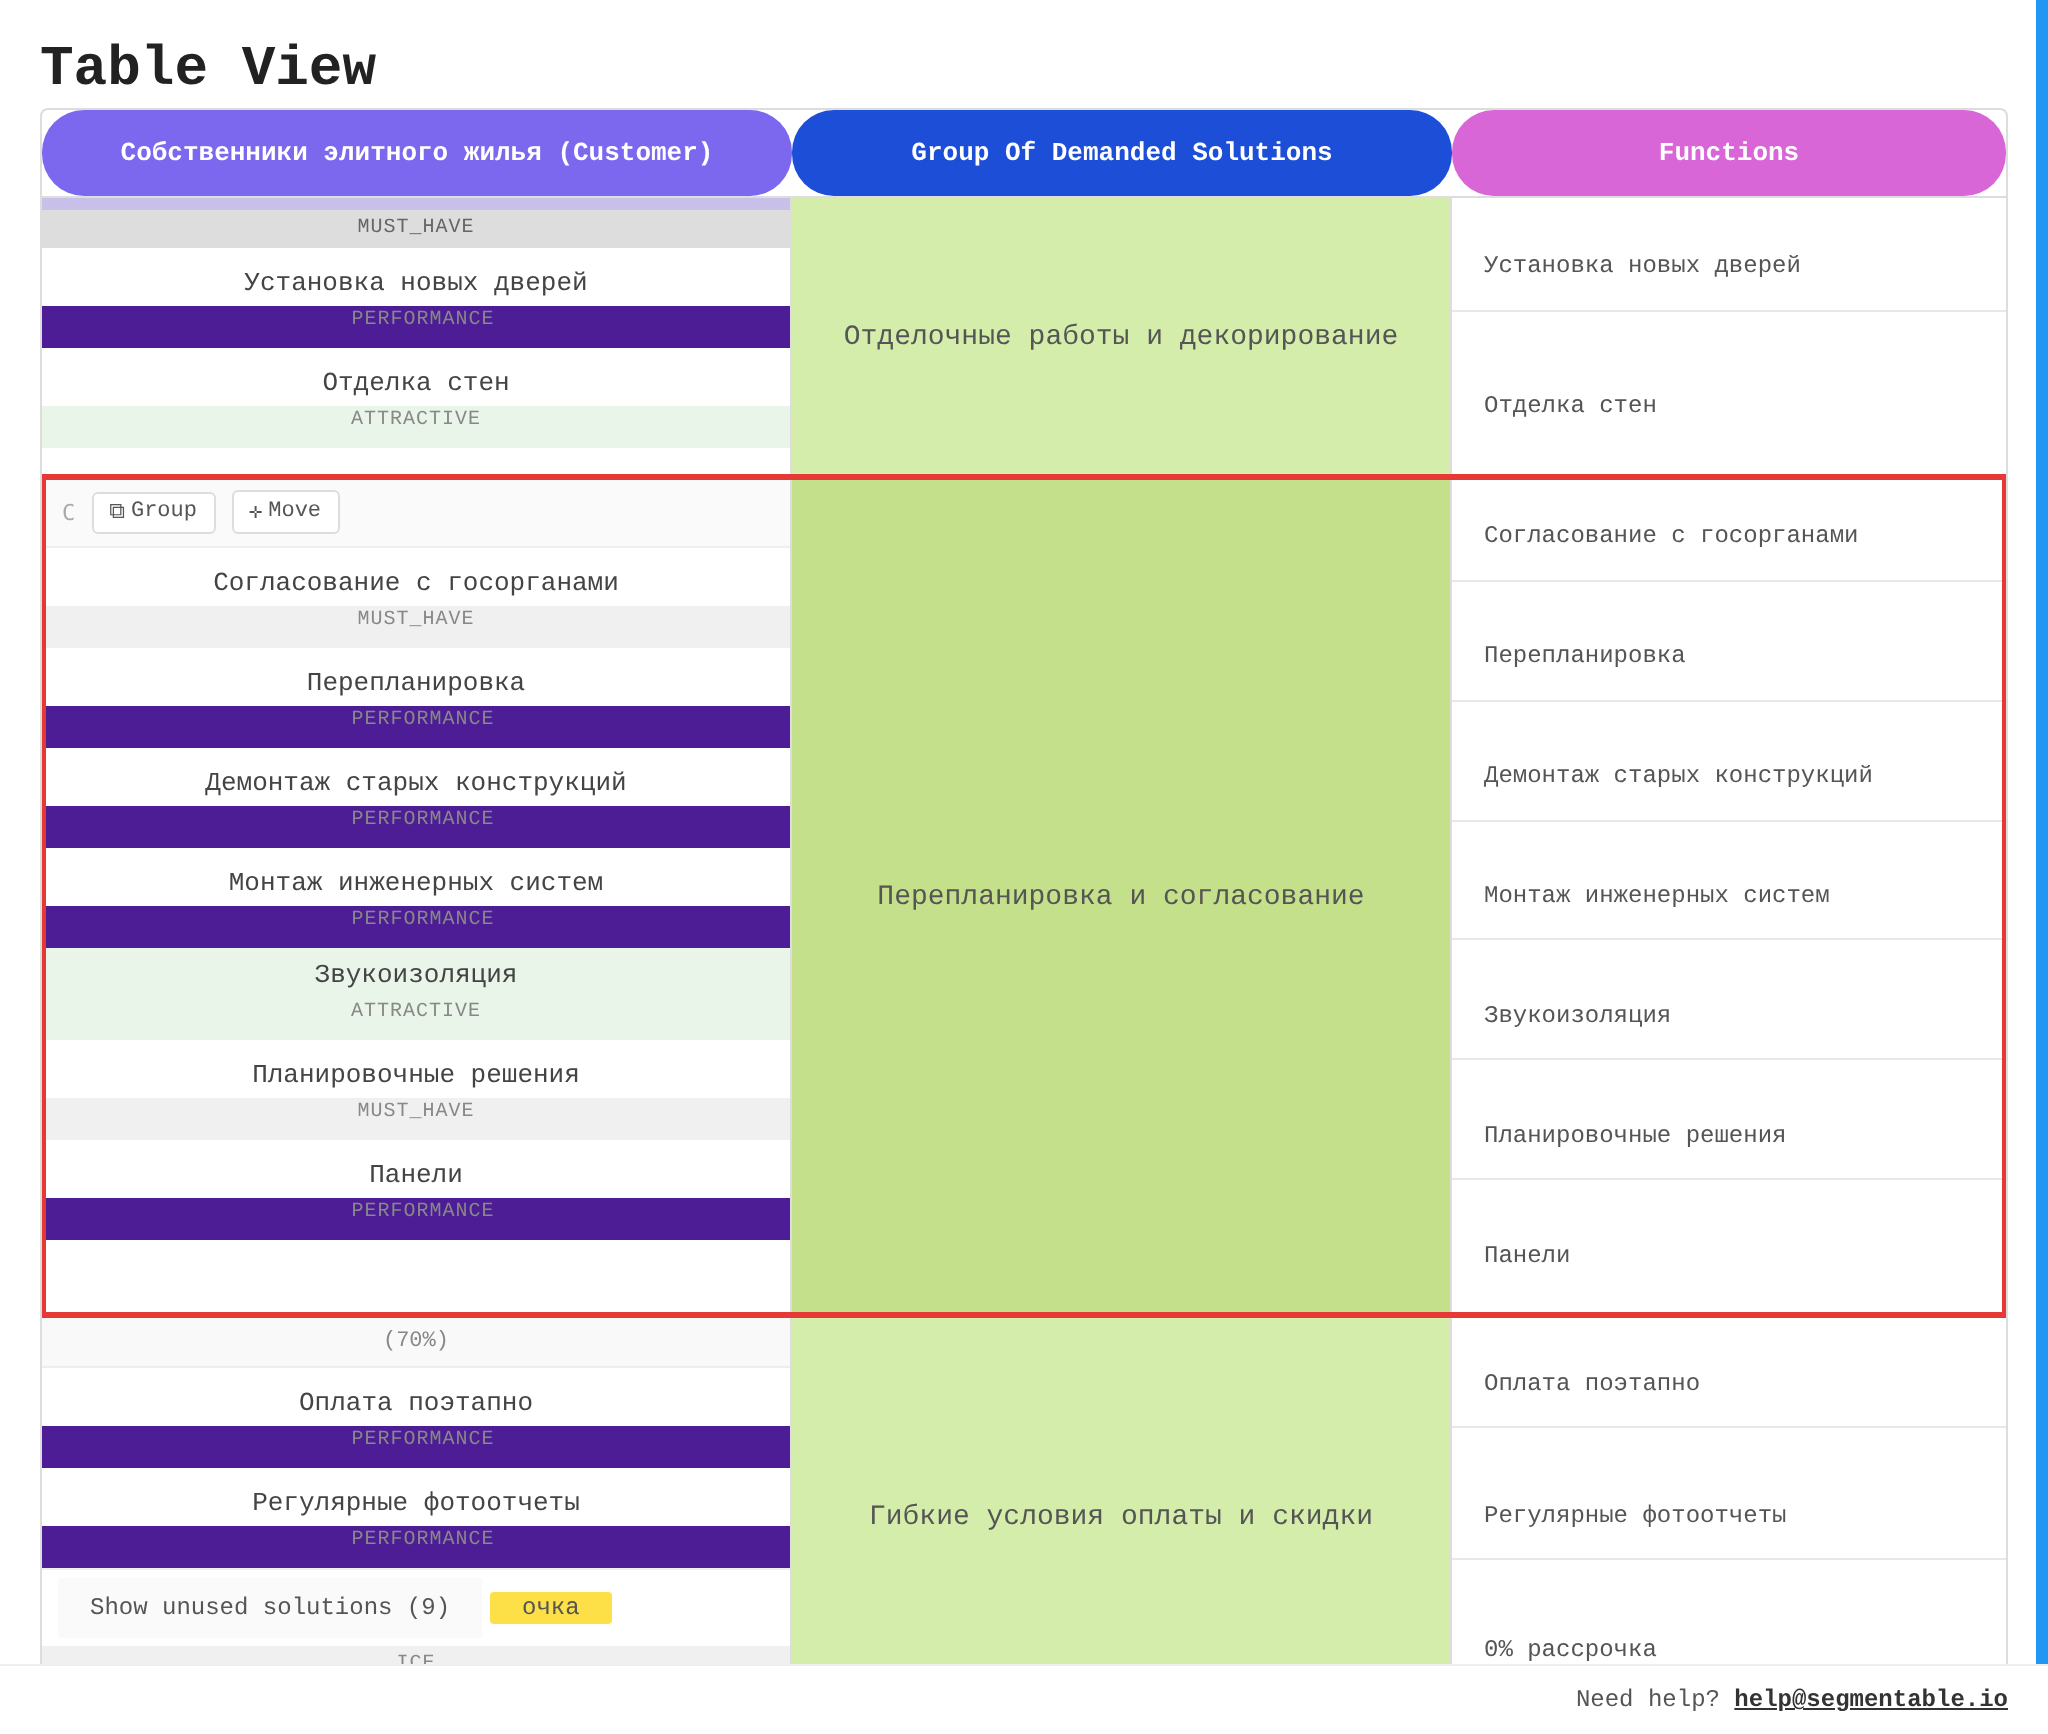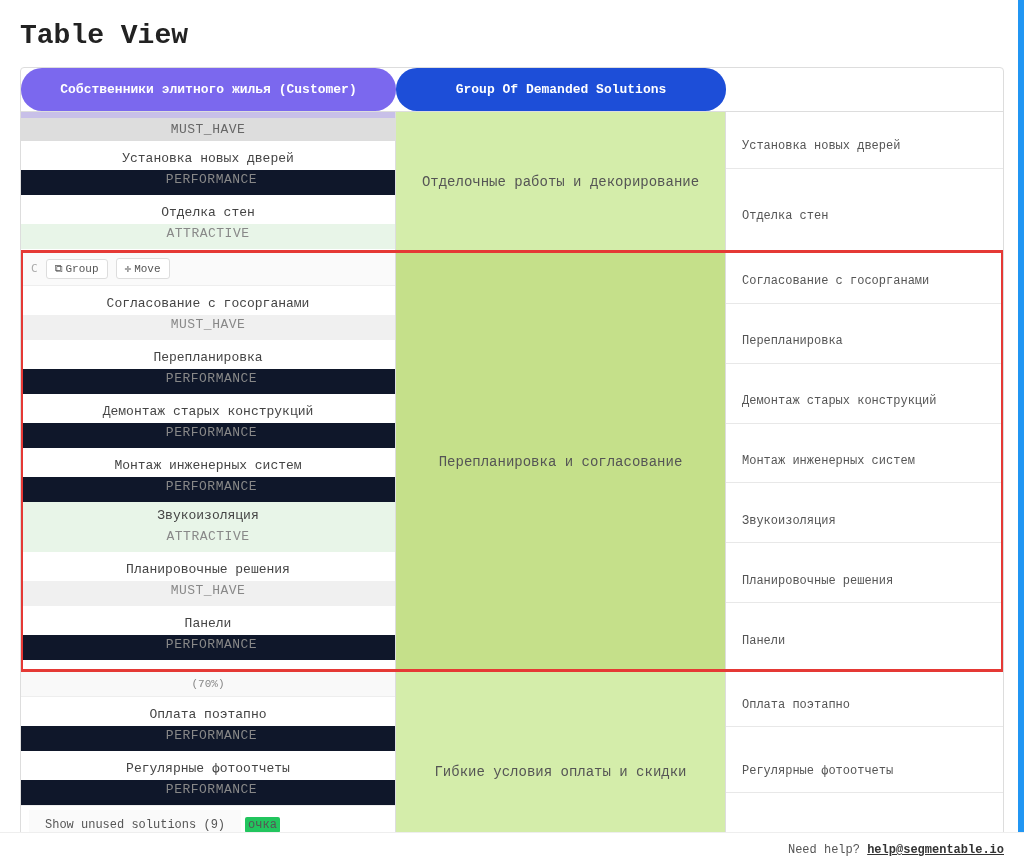--- a/index.html
+++ b/index.html
@@ -13,21 +13,21 @@
       background: #fff;
       margin: 0;
       padding: 20px;
       min-height: 867px;
       position: relative;
     }
     .page-title {
       font-size: 28px;
       font-weight: bold;
       color: #222;
-      margin-bottom: 16px;
+      margin-bottom: 3px;
       font-family: 'Courier New', Courier, monospace;
     }
     .table-wrapper {
       border: 1px solid #ddd;
       border-radius: 4px;
       overflow: hidden;
     }
     .table-header {
       display: grid;
       grid-template-columns: 375px 330px 1fr;
@@ -108,31 +108,31 @@
       flex-direction: column;
     }
     .solution-name {
       padding: 10px 16px 4px 16px;
       font-size: 13px;
       color: #444;
       text-align: center;
     }
     .solution-badge {
       padding: 2px 16px 8px 16px;
-      font-size: 13px;
+      font-size: 10px;
       text-align: center;
       letter-spacing: 0.5px;
     }
     .badge-must-have {
       color: #888;
       background: #f0f0f0;
     }
     .badge-performance {
       color: #888;
-      background: #0f172a;
+      background: #4c1d95;
       padding-left: 23px;
     }
     .badge-attractive {
       color: #888;
       background: #e8f5e8;
     }
     .toolbar-row {
       display: flex;
       align-items: center;
       padding: 6px 10px;
@@ -170,22 +170,22 @@
       padding: 8px 16px;
       color: #555;
       font-size: 12px;
       background: #fafafa;
       cursor: pointer;
       display: inline-flex;
       align-items: center;
       gap: 4px;
     }
     .unused-highlight {
-      background: #22c55e;
-      padding: 1px 3px;
+      background: #fde047;
+      padding: 1px 16px;
       border-radius: 2px;
     }
     .footer {
       position: fixed;
       bottom: 0;
       right: 0;
       left: 0;
       background: #fff;
       padding: 10px 20px;
       text-align: right;
@@ -214,20 +214,21 @@
 <div class="page-container">
   <div class="blue-accent"></div>
 
   <h1 class="page-title">Table View</h1>
 
   <div class="table-wrapper">
 
     <div class="table-header">
       <div class="header-cell col1">Собственники элитного жилья (Customer)</div>
       <div class="header-cell col2">Group Of Demanded Solutions</div>
+      <div class="header-cell col3">Functions</div>
     </div>
 
     <div class="table-row" style="min-height: 140px;">
       <div class="col1-cell">
         <div style="background:#c8c0e8; height:6px;"></div>
         <div class="solution-item">
           <div class="solution-badge badge-must-have" style="padding:4px 16px; background:#ddd; color:#666;">MUST_HAVE</div>
         </div>
         <div class="solution-item">
           <div class="solution-name">Установка новых дверей</div>

